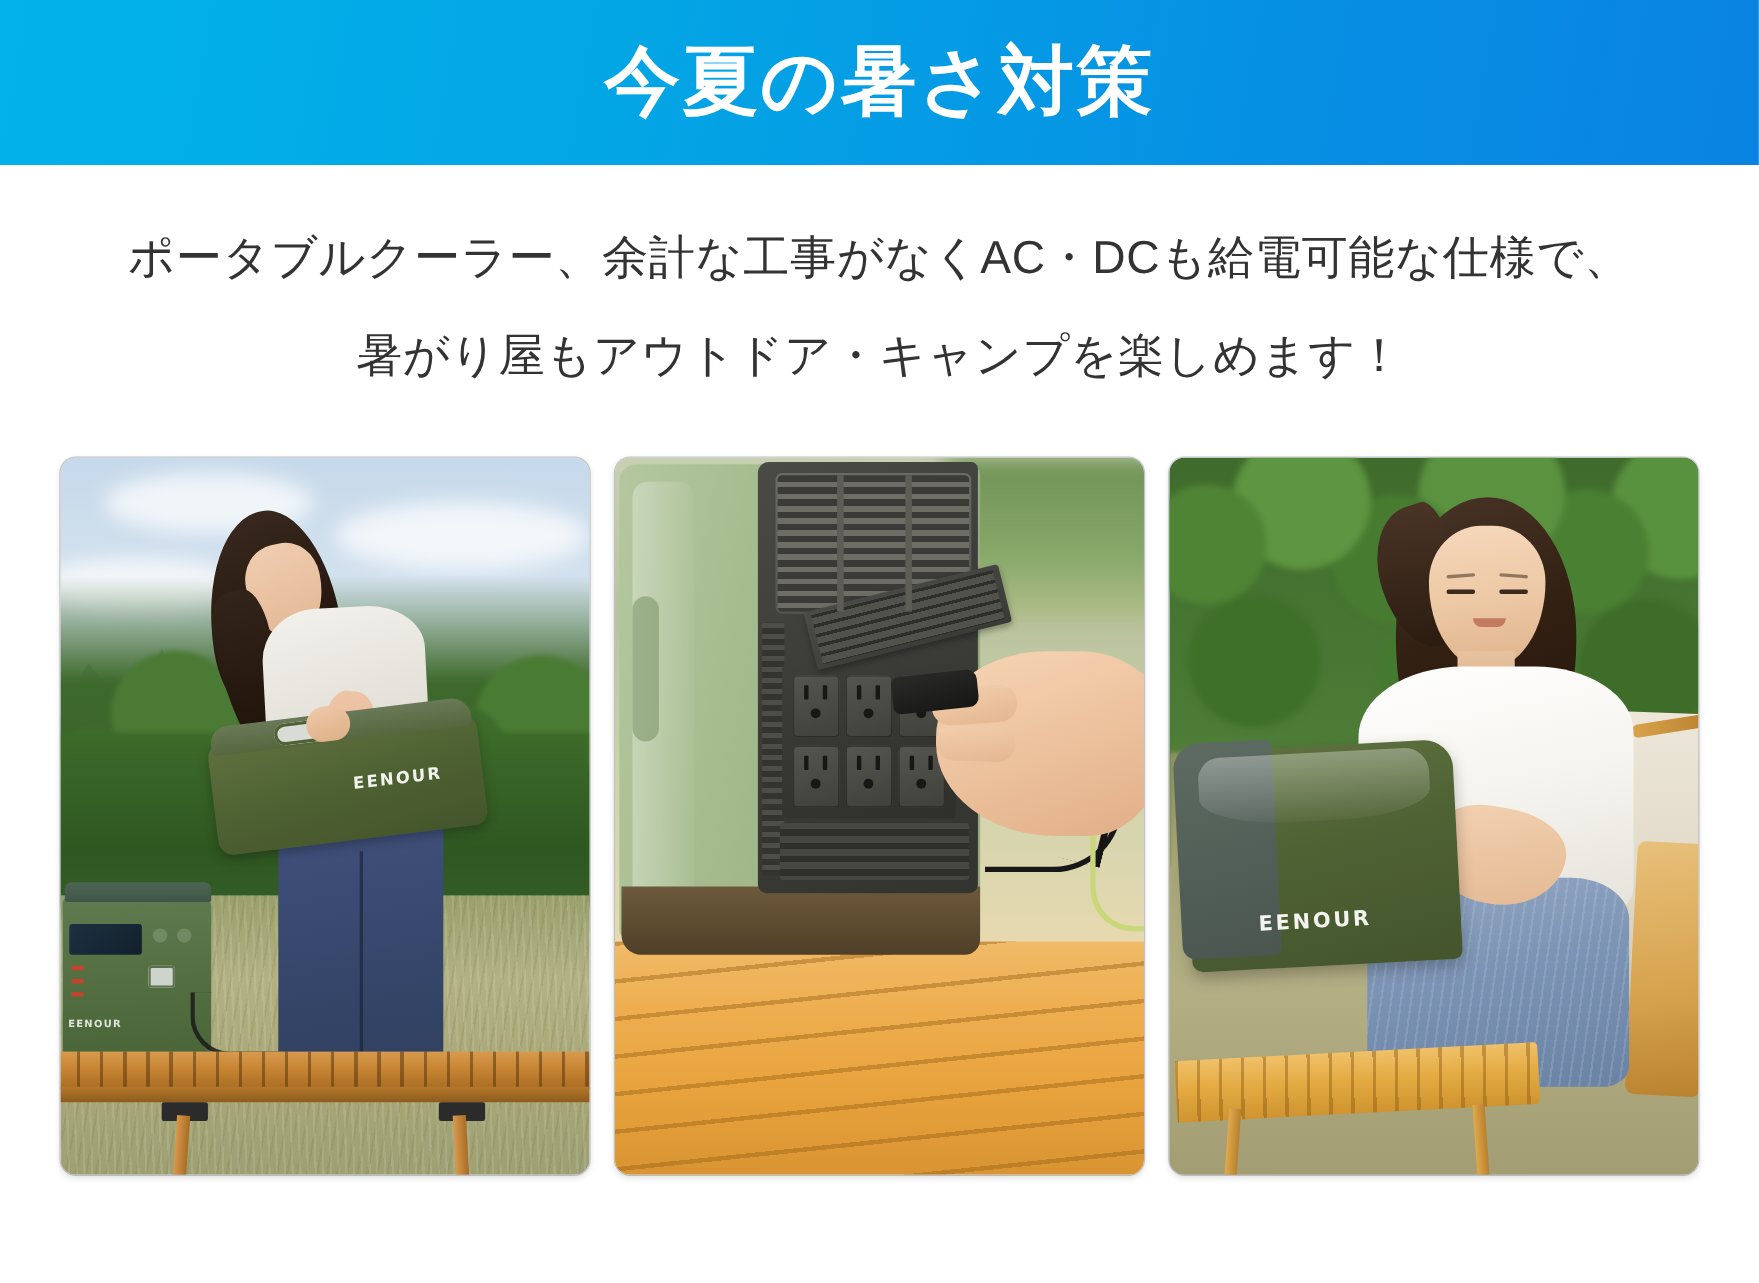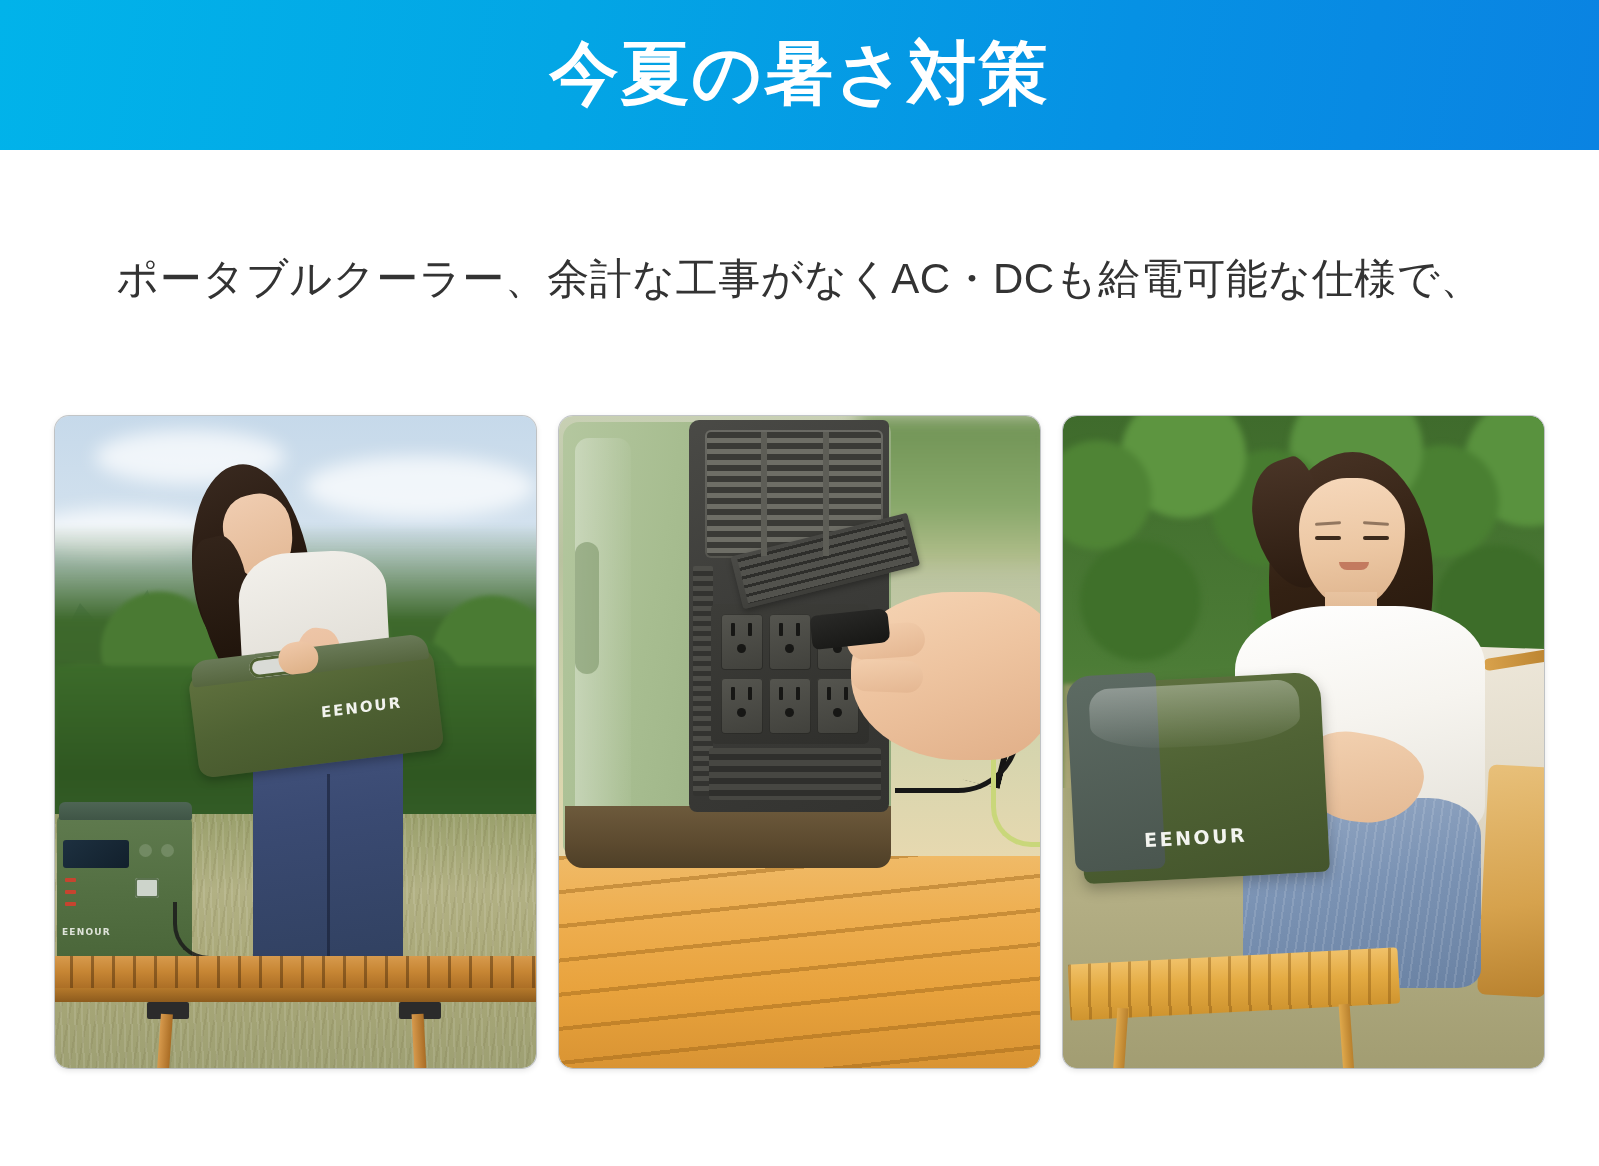--- a/index.html
+++ b/index.html
@@ -534,20 +534,21 @@
 </style>
 </head>
 <body>
 
 <div class="header-banner">
   <h1 class="header-title">今夏の暑さ対策</h1>
 </div>
 
 <div class="lead-copy">
   <div class="lead-line">ポータブルクーラー、余計な工事がなくAC・DCも給電可能な仕様で、</div>
+  <div class="lead-line">暑がり屋もアウトドア・キャンプを楽しめます！</div>
 </div>
 
 <div class="gallery">
 
   <div class="photo-card">
     <div class="photo-inner">
       <div class="p1-sky"></div>
       <div class="p1-cloud" style="left:40px;  top:14px;  width:190px; height:54px;"></div>
       <div class="p1-cloud" style="left:250px; top:40px;  width:230px; height:62px;"></div>
       <div class="p1-cloud" style="left:-30px; top:92px;  width:200px; height:50px;"></div>

